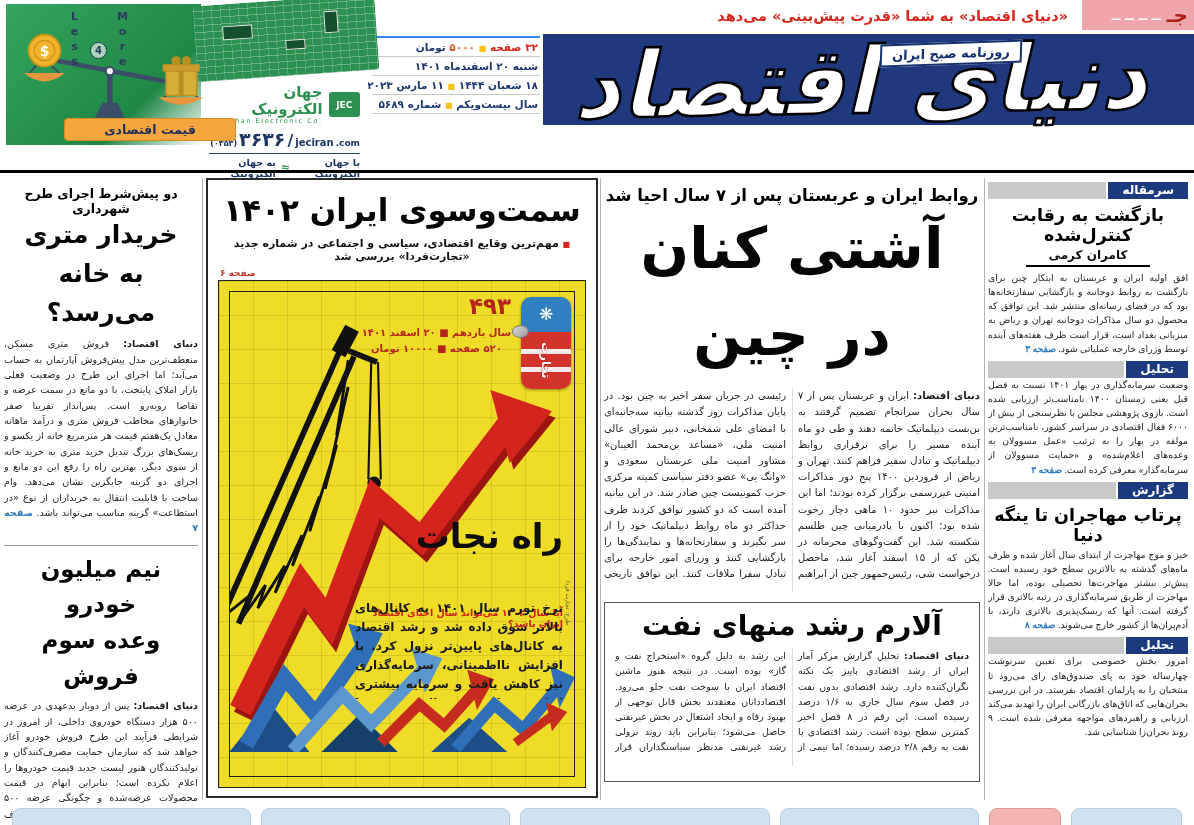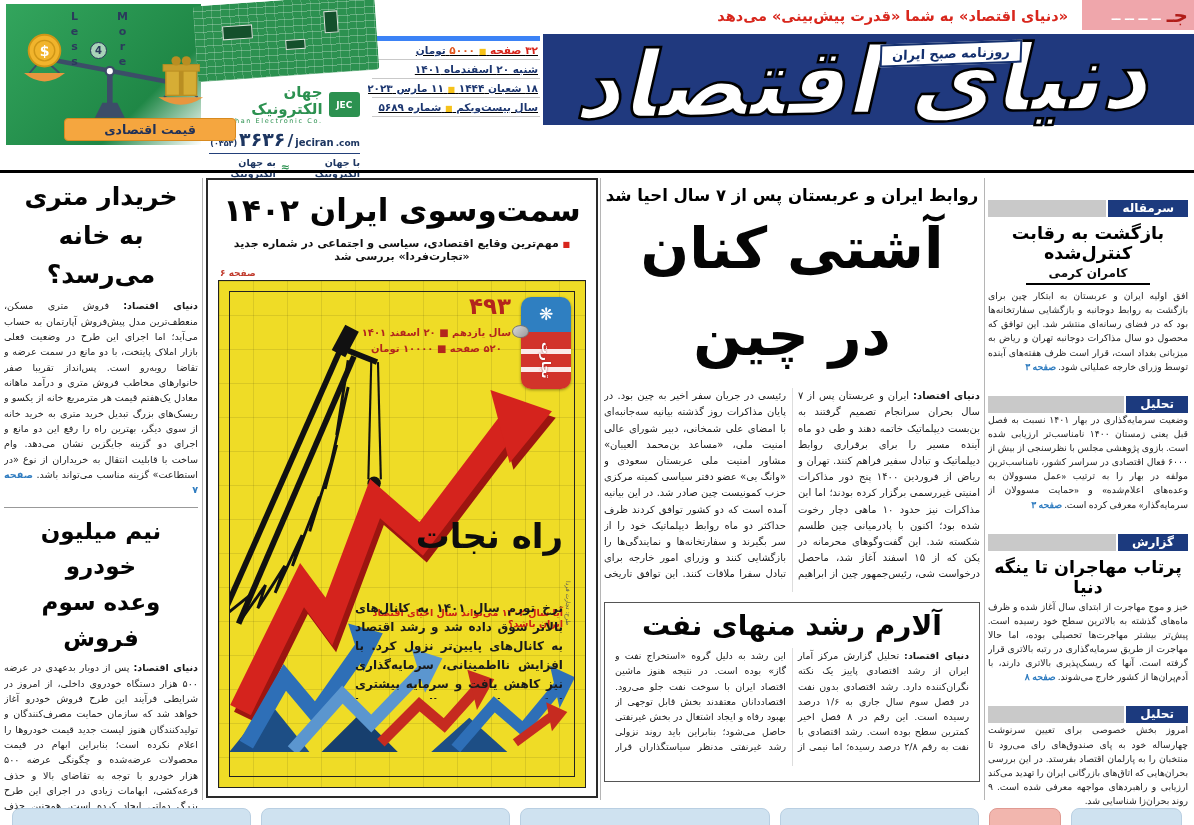--- a/index.html
+++ b/index.html
@@ -23,21 +23,21 @@
 
   .blueband { position:absolute; left:543px; top:34px; width:651px; height:91px; background:#20397e; }
   .brand { position:absolute; left:553px; top:2px; width:630px; height:160px;
     font-size:92px; font-weight:bold; color:#fff; text-align:center; line-height:160px;
     transform:skewX(-14deg) rotate(-1deg); z-index:2;
     -webkit-text-stroke:2.5px #000; text-shadow:0 0 2px #000; white-space:nowrap; }
   .morning-box { position:absolute; left:880px; top:42px; z-index:3; background:#fff;
     border:2px solid #14306e; color:#14306e; font-weight:bold; font-size:13px;
     padding:2px 10px; transform:rotate(-2deg) skewX(-4deg); }
 
-  .info-col { position:absolute; left:372px; top:36px; width:168px; border-top:5px solid #3b82f6;text-decoration:underline; }
+  .info-col { position:absolute; left:372px; top:36px; width:168px; border-top:2px solid #3b82f6; }
   .info-row { padding:3px 2px; border-bottom:1px solid #c9c9c9; font-size:10.5px; font-weight:bold;
     color:#1c3670; text-align:right; white-space:nowrap; }
   .red-txt { color:#d8261c; } .orange-txt { color:#e2551c; }
   .bullet-y { color:#f6c21a; font-size:8px; }
 
   
   .ad { position:absolute; left:6px; top:4px; width:362px; height:141px; display:flex; direction:ltr; cursor:pointer; }
   .ad-green { width:195px; position:relative; background:linear-gradient(135deg,#33a55d,#1f8746 70%, #fff 100%); overflow:visible; }
   .ad-letters { position:absolute; left:62px; top:6px; display:flex; gap:9px; z-index:3; }
   .ad-letters .vcol { writing-mode:vertical-lr; text-orientation:upright; color:#2b3b5c;
@@ -71,21 +71,21 @@
     font-size:9.5px; font-weight:bold; }
   .wave-icon { color:#2c9150; font-size:11px; }
 
   .header-rule { position:absolute; top:170px; left:0; width:1194px; height:2.5px; background:#000; }
 
   
   .vd { position:absolute; top:178px; height:622px; width:1px; background:#b5b5b5; }
 
   
   .sidebar { position:absolute; left:988px; top:178px; width:200px; height:636px; overflow:hidden; }
-  .sec-label { display:flex; gap:2px; margin-top:22px; }
+  .sec-label { display:flex; gap:2px; margin-top:4px; }
   .sec-label .tag { background:#1c3a7e; color:#fff; font-size:12px; font-weight:bold; padding:1px 14px 2px; }
   .sec-label .bar { flex:1; background:#c9c9c9; }
   .sec-head { font-size:17.5px; font-weight:bold; text-align:center; margin:6px 0 3px; color:#000; cursor:pointer; }
   .sec-byline { text-align:center; font-size:12px; font-weight:bold; color:#111; }
   .byline-rule { width:62%; margin:3px auto 4px; border-bottom:2px solid #000; }
   .sec-body { font-size:9.3px; line-height:1.52; text-align:justify; color:#222; margin-bottom:5px;font-family:Liberation Serif, serif; }
   .pageref { color:#2f7cc0; font-weight:bold; cursor:pointer; }
 
   
   .main-col { position:absolute; left:604px; top:178px; width:376px; height:622px; }
@@ -370,20 +370,21 @@
         <div class="cover-title">راه نجات</div>
         <div class="cover-sub">آیا سال ۱۴۰۲ می‌تواند سال احیای اقتصاد ایران باشد؟</div>
         <div class="cover-blurb">نرخ تورم سال ۱۴۰۱ به کانال‌های بالاتر سوق داده شد و رشد اقتصاد به کانال‌های پایین‌تر نزول کرد. با افزایش نااطمینانی، سرمایه‌گذاری نیز کاهش یافت و سرمایه بیشتری از کشور خارج شد. سال ۱۴۰۲ نیز با سه دسته نگرانی روبه‌رو است؛ فرسایش و تداوم رکود. این وضعیت نشان می‌دهد راهبرد «جدایی اقتصاد از مذاکرات» نتایج نگران‌کننده‌ای داشته است. اقتصاددانان می‌گویند هیچ تصمیم بانک مرکزی برای جلوگیری از شوک ارزی نمی‌تواند به اندازه یک تصمیم وزارت خارجه برای پیشبرد مذاکرات اثرگذار باشد. آیا سیاستمداران در سال ۱۴۰۲ تصمیم‌های سرنوشت‌ساز می‌گیرند؟</div>
         <div class="cover-caption">طرح: تجارت فردا</div>
       </div>
     </div>
   </section>
 
   <section class="left-col">
     <div>
+      <div class="l-kicker">دو پیش‌شرط اجرای طرح شهرداری</div>
       <div class="l-head1">خریدار متری</div>
       <div class="l-head1">به خانه می‌رسد؟</div>
       <p class="l-body">
         <b class="lead-b">دنیای اقتصاد:</b>
         <span>فروش متری مسکن، منعطف‌ترین مدل پیش‌فروش آپارتمان به حساب می‌آید؛ اما اجرای این طرح در وضعیت فعلی بازار املاک پایتخت، با دو مانع در سمت عرضه و تقاضا روبه‌رو است. پس‌انداز تقریبا صفر خانوارهای مخاطب فروش متری و درآمد ماهانه معادل یک‌هفتم قیمت هر مترمربع خانه از یکسو و ریسک‌های بزرگ تبدیل خرید متری به خرید خانه از سوی دیگر، بهترین راه را رفع این دو مانع و اجرای دو گزینه جایگزین نشان می‌دهد. وام ساخت با قابلیت انتقال به خریداران از نوع «در استطاعت» گزینه مناسب می‌تواند باشد.</span>
         <span class="pageref">صفحه ۷</span>
       </p>
     </div>
 
     <div class="l-hr"></div>

